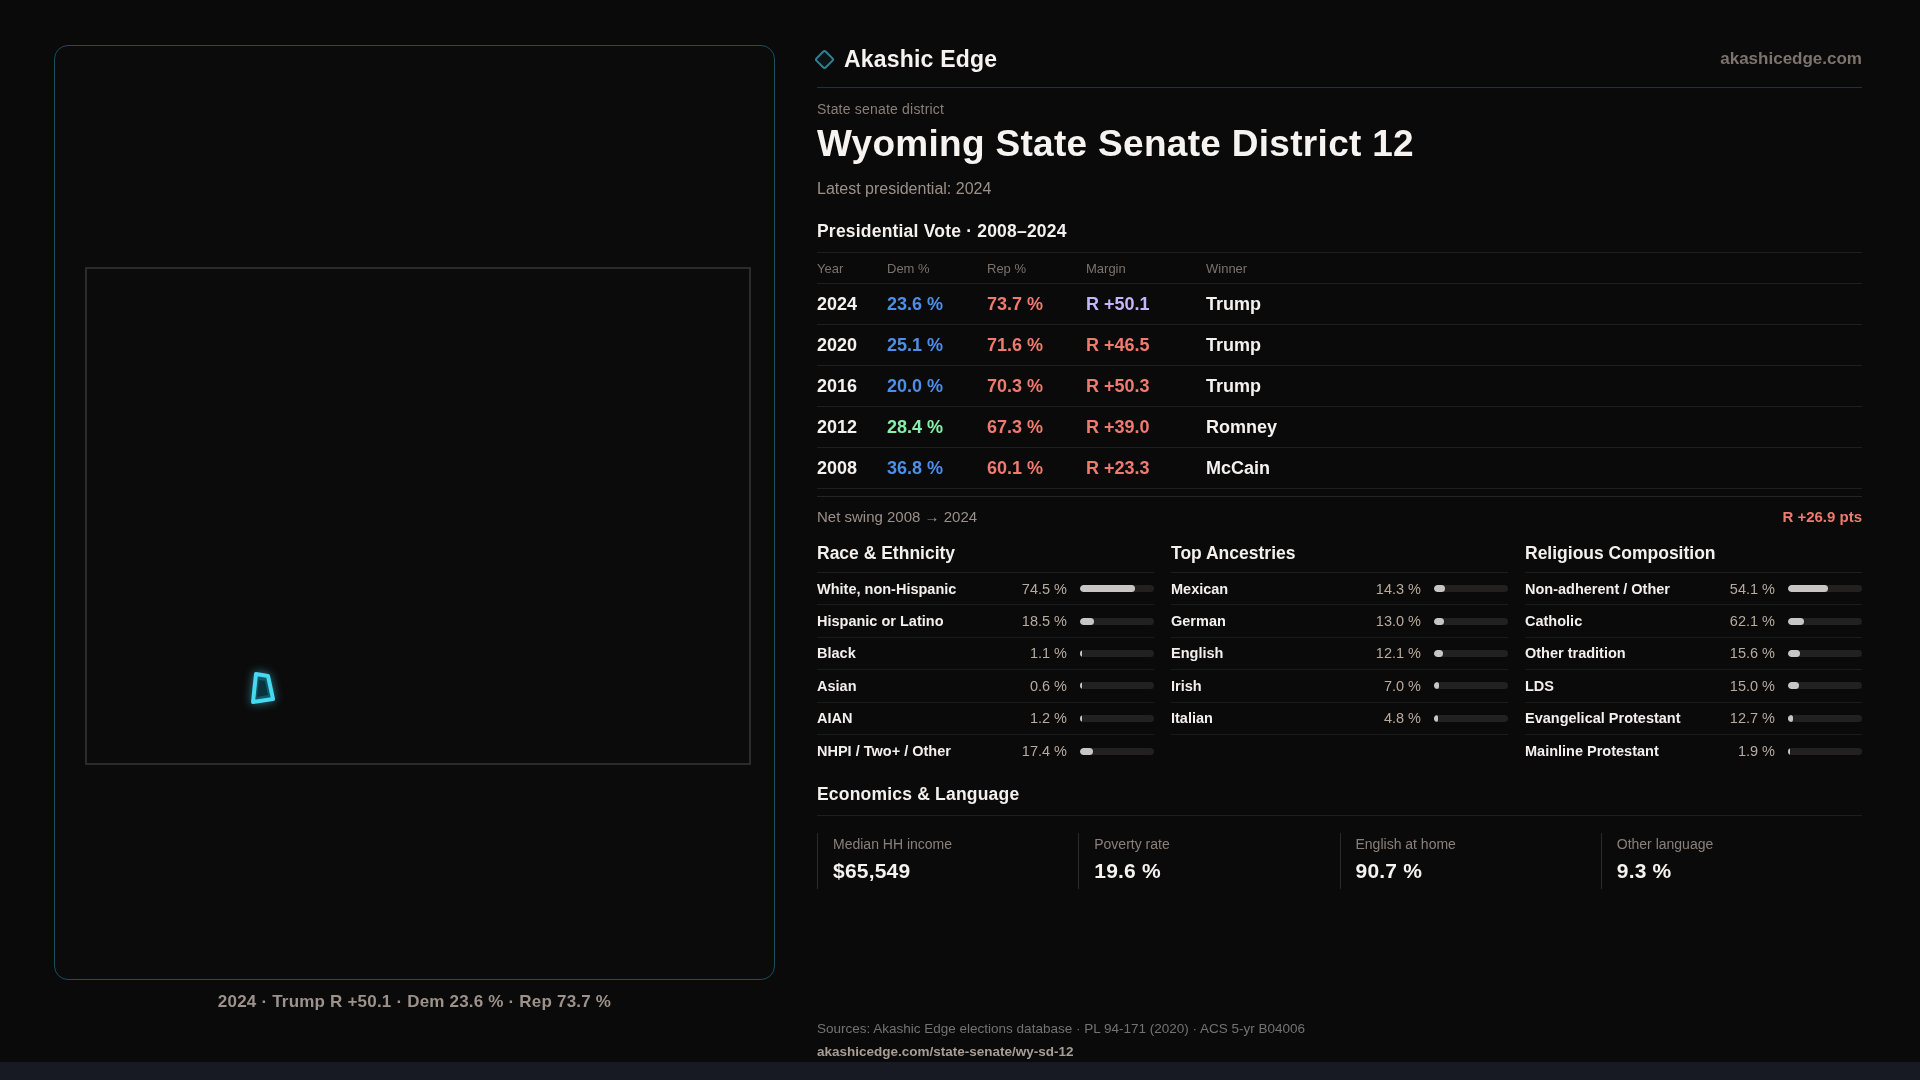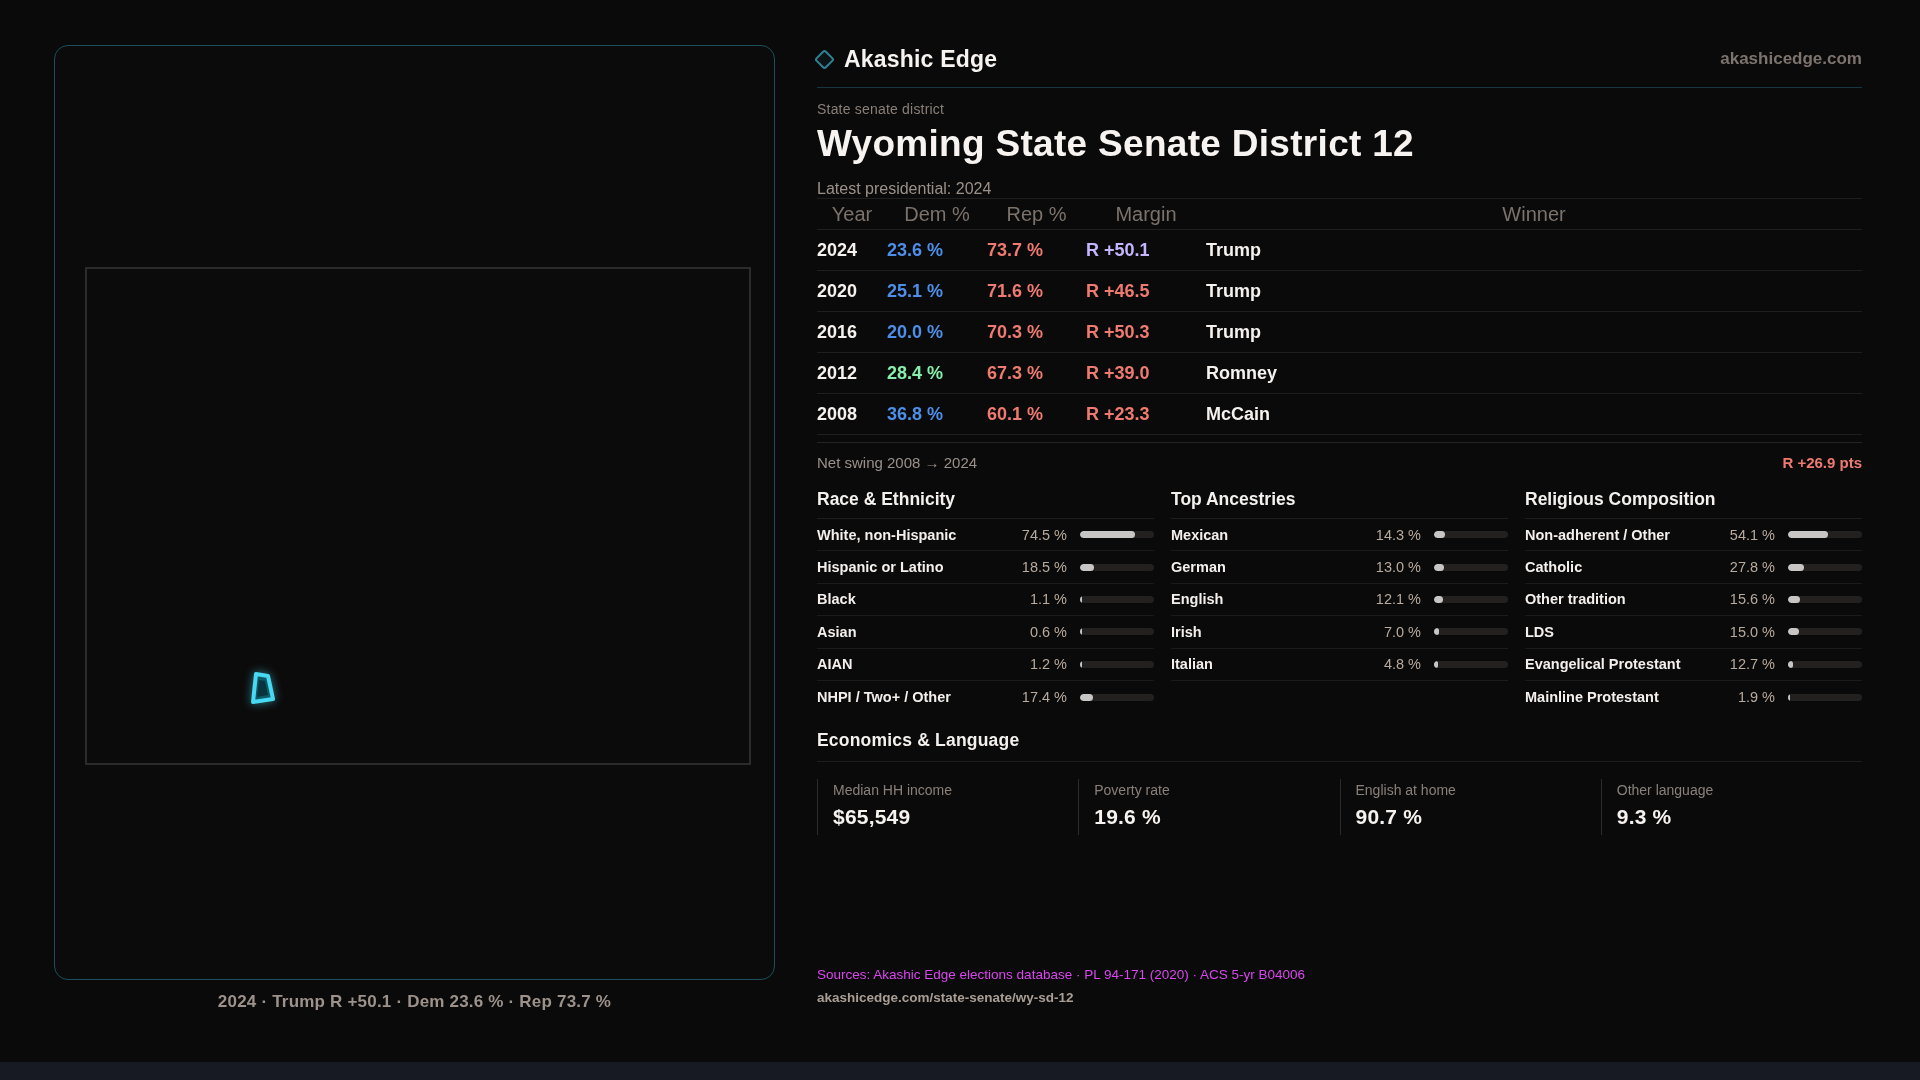--- a/index.html
+++ b/index.html
@@ -50,21 +50,21 @@
 
   .section-title { margin-top:23px; font-size:17.5px; font-weight:bold; color:#f3f0ed; letter-spacing:.2px; }
   .section-title + .divider { margin-top:10px; }
 
   
   .vtable { width:100%; }
   .vrow {
     display:grid; grid-template-columns:70px 100px 99px 120px 1fr;
     align-items:center; border-bottom:1px solid #211f1e;
   }
-  .vrow.vhead { height:31px; font-size:20px; color:#7b726c;text-align:center; }
+  .vrow.vhead { height:31px; font-size:13px; color:#7b726c; }
   .vrow.vbody { height:41px; font-size:18px; font-weight:bold; }
   .c-year { color:#f4f1ee; }
   .c-dem  { }
   .c-rep  { }
   .c-margin { }
   .c-winner { color:#f4f1ee; }
 
   .swing-row {
     margin-top:7px; border-top:1px solid #262423; padding-top:11px;
     display:flex; justify-content:space-between; font-size:15px; color:#9a908a;
@@ -85,21 +85,21 @@
 
   
   .econ-title { margin-top:17px; }
   .econ-grid { margin-top:17px; display:grid; grid-template-columns:repeat(4,1fr); }
   .econ-card { border-left:1px solid #2b2a29; padding:3px 0 6px 15px; }
   .econ-label { font-size:14px; color:#8a807a; }
   .econ-value { margin-top:7px; font-size:21px; font-weight:bold; color:#f5f2ef; letter-spacing:.2px; }
 
   
   .foot { margin-top:132px; }
-  .sources { font-size:13.5px; color:#d946ef; }
+  .sources { font-size:13.5px; color:#737373; }
   .permalink { display:inline-block; margin-top:8px; font-size:13.5px; font-weight:bold; color:#a89e96; text-decoration:none; }
 
   .bottom-strip { position:absolute; left:0; bottom:0; width:100%; height:18px; background:#171a23; }
 </style>
 </head>
 <body>
 
 <div class="page">
 
   <aside class="map-panel">
@@ -120,20 +120,21 @@
         <span class="brand-name">Akashic Edge</span>
       </div>
       <a class="brand-domain">akashicedge.com</a>
     </header>
     <div class="divider teal"></div>
 
     <div class="eyebrow">State senate district</div>
     <h1 class="page-title">Wyoming State Senate District 12</h1>
     <div class="latest">Latest presidential: 2024</div>
 
+    <h2 class="section-title">Presidential Vote · 2008–2024</h2>
     <div class="divider"></div>
 
     <div class="vtable">
       <div class="vrow vhead" id="vhead">
           <div class="hcell">Year</div>
           <div class="hcell">Dem %</div>
           <div class="hcell">Rep %</div>
           <div class="hcell">Margin</div>
           <div class="hcell">Winner</div>
         </div>
@@ -269,21 +270,21 @@
           <div class="demo-title">Religious Composition</div>
           <div class="demo-row">
             <div class="demo-label">Non-adherent / Other</div>
             <div class="demo-value">54.1 %</div>
             <div class="demo-bar">
               <div class="demo-fill" style="width: 54.1%;"></div>
             </div>
           </div>
           <div class="demo-row">
             <div class="demo-label">Catholic</div>
-            <div class="demo-value">27.8 %</div>
+            <div class="demo-value">62.1 %</div>
             <div class="demo-bar">
               <div class="demo-fill" style="width: 21.4%;"></div>
             </div>
           </div>
           <div class="demo-row">
             <div class="demo-label">Other tradition</div>
             <div class="demo-value">15.6 %</div>
             <div class="demo-bar">
               <div class="demo-fill" style="width: 15.6%;"></div>
             </div>

